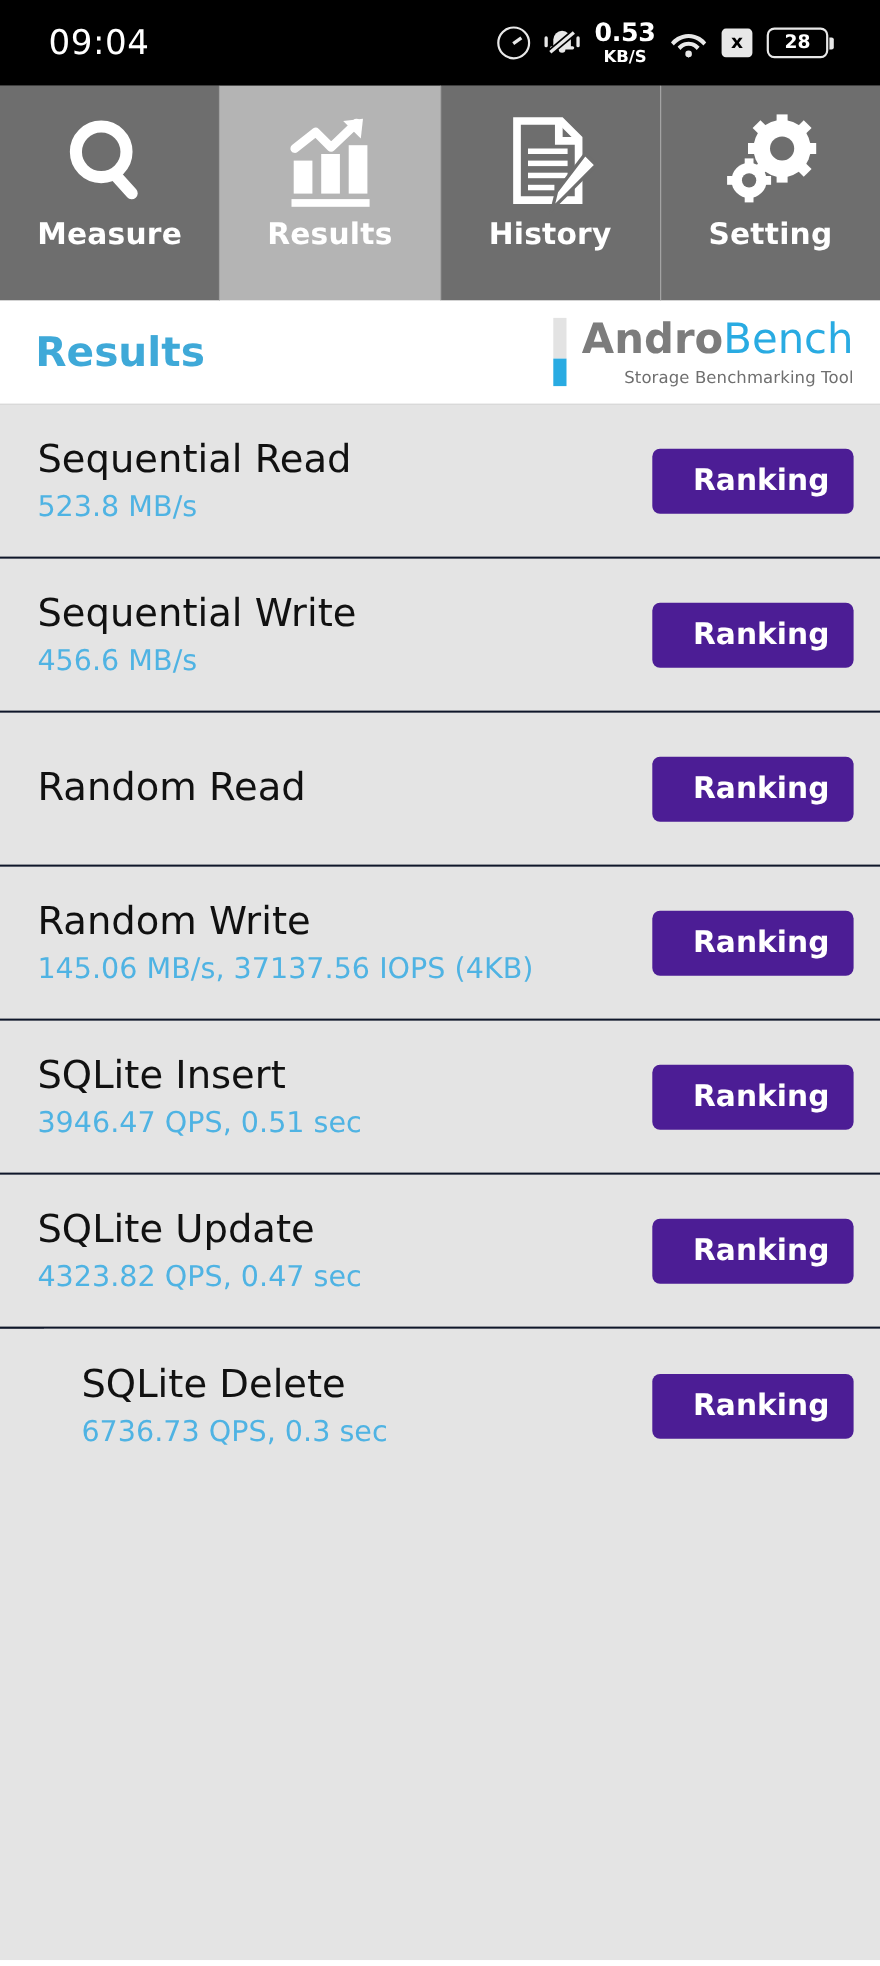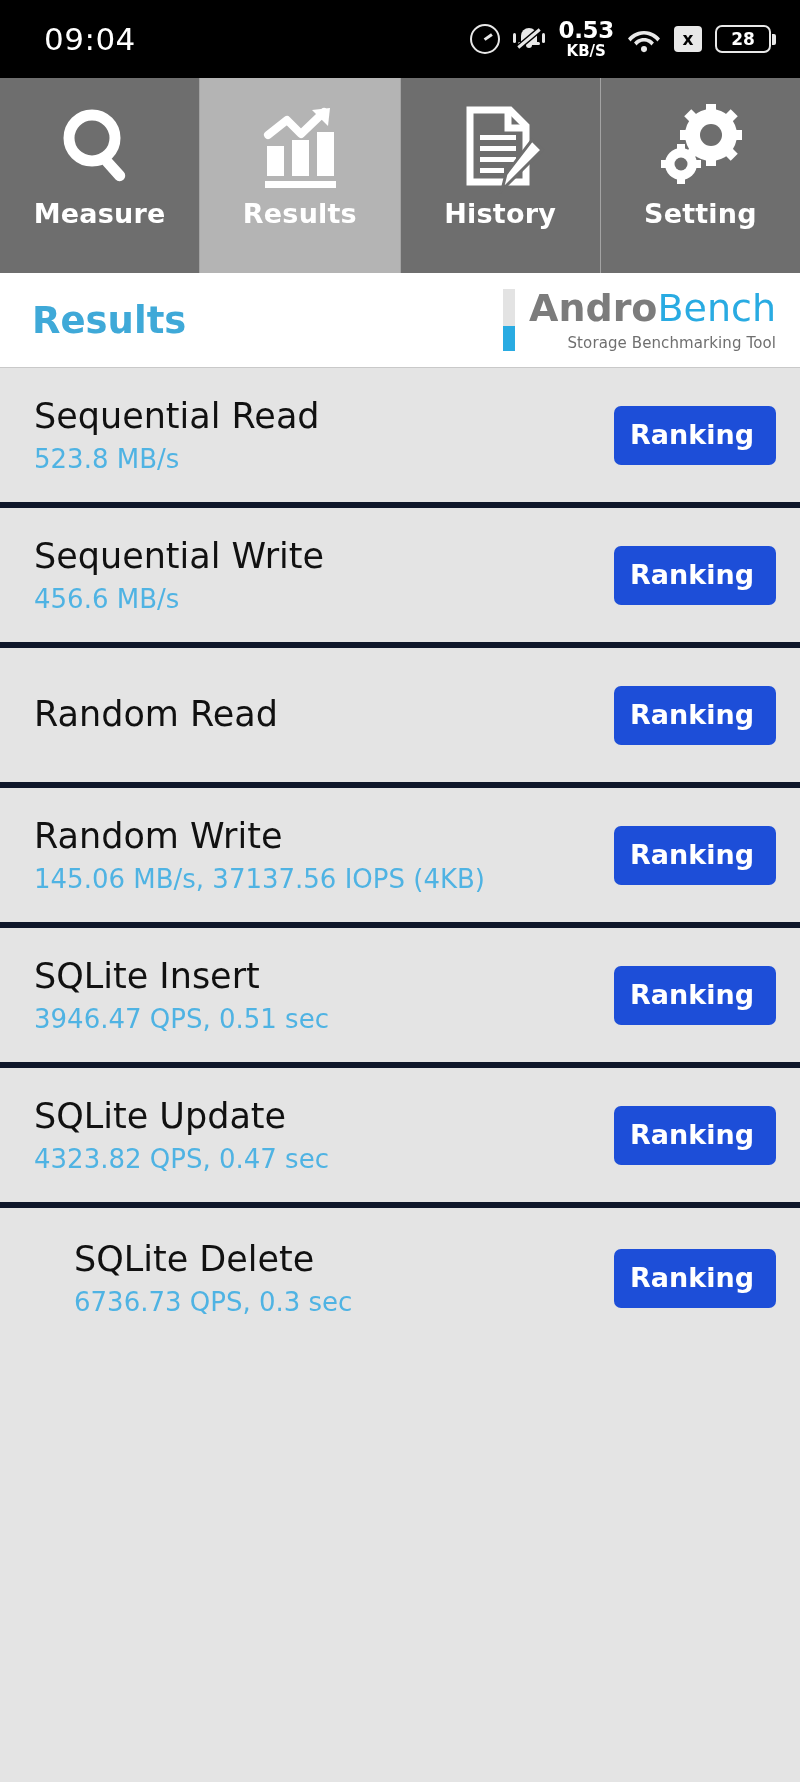--- a/index.html
+++ b/index.html
@@ -8,21 +8,21 @@
     background: #ffffff;
     font-family: "DejaVu Sans", sans-serif;
     overflow: hidden;
   }
   #screen { position: relative; width: 800px; height: 1787px; background: #ffffff; }
 
   
   .statusbar {
     height: 78px; background: #000000; color: #ffffff;
     display: flex; align-items: center; justify-content: space-between;
-    padding: 0 24px 0 44px;
+    padding: 0 42px 0 44px;
   }
   .status-time { font-size: 31px; letter-spacing: .5px; font-family: "DejaVu Sans", sans-serif; }
   .status-icons { display: flex; align-items: center; gap: 13px; }
   .si { display: flex; align-items: center; justify-content: center; }
 
   .gauge-icon { width: 30px; height: 30px; border: 2.5px solid #e8e8e8; border-radius: 50%; position: relative; }
   .gauge-icon::after {
     content: ""; position: absolute; left: 50%; top: 50%; width: 9px; height: 2.5px;
     background: #e8e8e8; transform-origin: left center; transform: rotate(-35deg) translateY(-1px);
   }
@@ -92,30 +92,30 @@
   .brand-bar .seg-bot { background: #29abe2; flex: 1; }
   .brand-text { display: flex; flex-direction: column; align-items: flex-end; }
   .brand-line1 { font-size: 38px; line-height: 1; display: flex; align-items: baseline; }
   .brand-andro { color: #7c7c7c; font-weight: bold; }
   .brand-bench { color: #29abe2; font-weight: normal; }
   .brand-tagline { font-size: 15px; color: #6f6f6f; margin-top: 7px; letter-spacing: .1px; }
 
   
   .results-list { background: #e4e4e4; }
   .result-row {
-    height: 140px; background: #e4e4e4; border-bottom: 6px solid #0f172a;
+    height: 140px; background: #e4e4e4; border-bottom: 2px solid #0f172a;
     display: flex; align-items: center; justify-content: space-between;
     padding: 0 24px 0 34px;
   }
   .result-texts { display: flex; flex-direction: column; justify-content: center; }
   .result-label { font-size: 35px; color: #111111; line-height: 1.12; }
   .result-value { font-size: 26px; color: #4fb3e3; margin-top: 9px; line-height: 1.1; }
   .ranking-btn {
-    background: #1d4ed8; color: #ffffff; font-size: 27px; font-weight: bold;
-    border: none; border-radius: 7px; padding: 13px 22px 15px 16px; cursor: pointer;
+    background: #4c1d95; color: #ffffff; font-size: 27px; font-weight: bold;
+    border: none; border-radius: 7px; padding: 13px 22px 15px 37px; cursor: pointer;
     min-width: 152px; text-align: center; font-family: "DejaVu Sans", sans-serif;
   }
   .list-filler { background: #e4e4e4; }
 
   
   .navbar { height: 80px; background: #ffffff; display: flex; align-items: center; justify-content: center; }
 </style>
 </head>
 <body>
 

